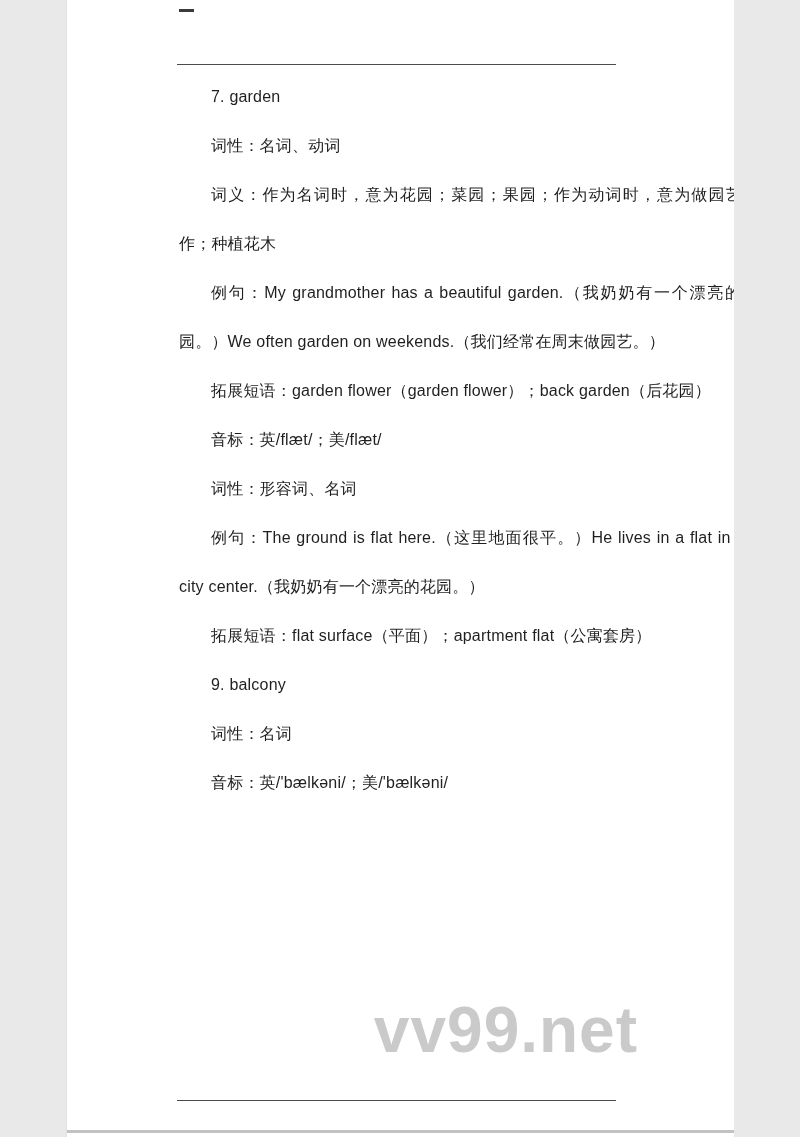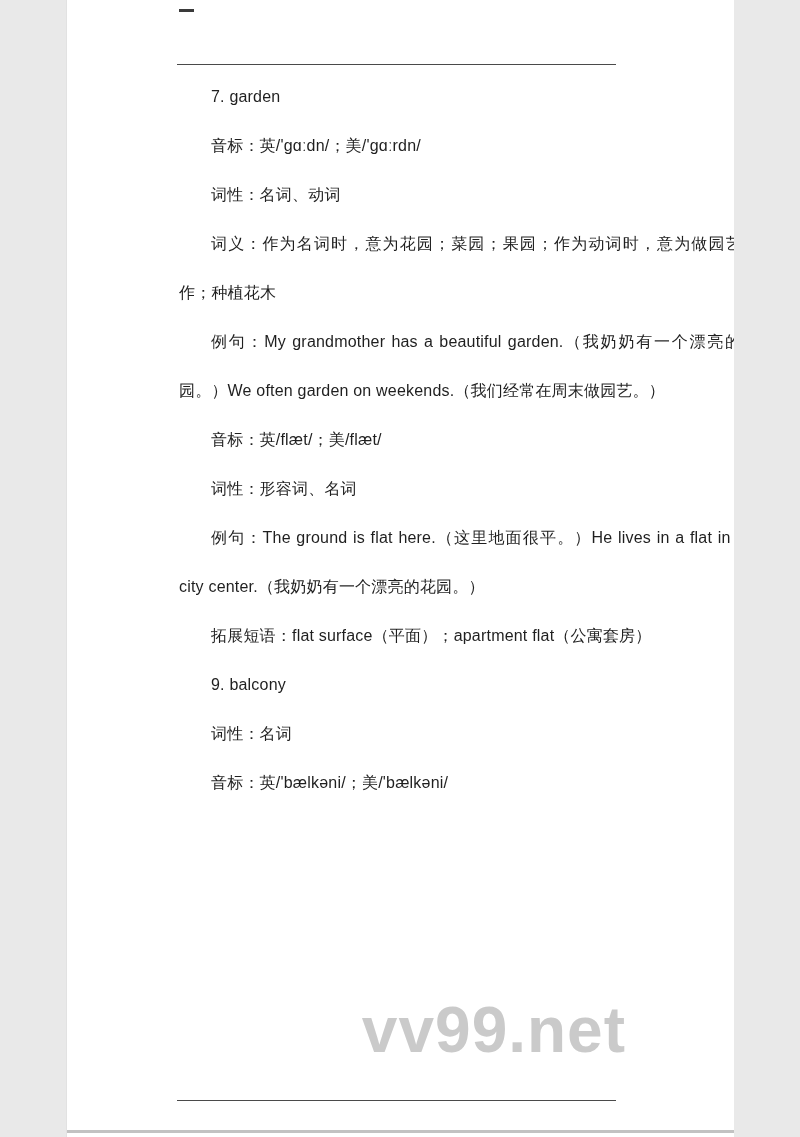--- a/index.html
+++ b/index.html
@@ -54,21 +54,21 @@
   }
   .docline {
     margin: 0;
     line-height: 49px;
     text-indent: 2em;
     text-align: justify;
     letter-spacing: 0.2px;
   }
   .watermark {
     position: absolute;
-    right: 108px;
+    right: 96px;
     bottom: 70px;
     font-size: 64px;
     font-weight: 700;
     color: rgba(158, 158, 158, 0.55);
     letter-spacing: 1px;
     pointer-events: none;
     user-select: none;
   }
 </style>
 </head>
@@ -76,24 +76,24 @@
 
 <div class="page">
 
   <div class="scan-artifact"></div>
 
   <div class="rule rule-top"></div>
 
   <div class="content">
 
     <p class="docline">7. garden</p>
-    <p class="docline">音标：英/'gɑːdn/；美/'gɑːrdn/</p>
     <p class="docline">词性：名词、动词</p>
     <p class="docline">词义：作为名词时，意为花园；菜园；果园；作为动词时，意为做园艺工作；种植花木</p>
     <p class="docline">例句：My grandmother has a beautiful garden.（我奶奶有一个漂亮的花园。）We often garden on weekends.（我们经常在周末做园艺。）</p>
+    <p class="docline">拓展短语：garden flower（garden flower）；back garden（后花园）</p>
 
     <p class="docline">音标：英/flæt/；美/flæt/</p>
     <p class="docline">词性：形容词、名词</p>
     <p class="docline">例句：The ground is flat here.（这里地面很平。）He lives in a flat in the city center.（我奶奶有一个漂亮的花园。）</p>
     <p class="docline">拓展短语：flat surface（平面）；apartment flat（公寓套房）</p>
 
     <p class="docline">9. balcony</p>
     <p class="docline">词性：名词</p>
     <p class="docline">音标：英/'bælkəni/；美/'bælkəni/</p>
 

